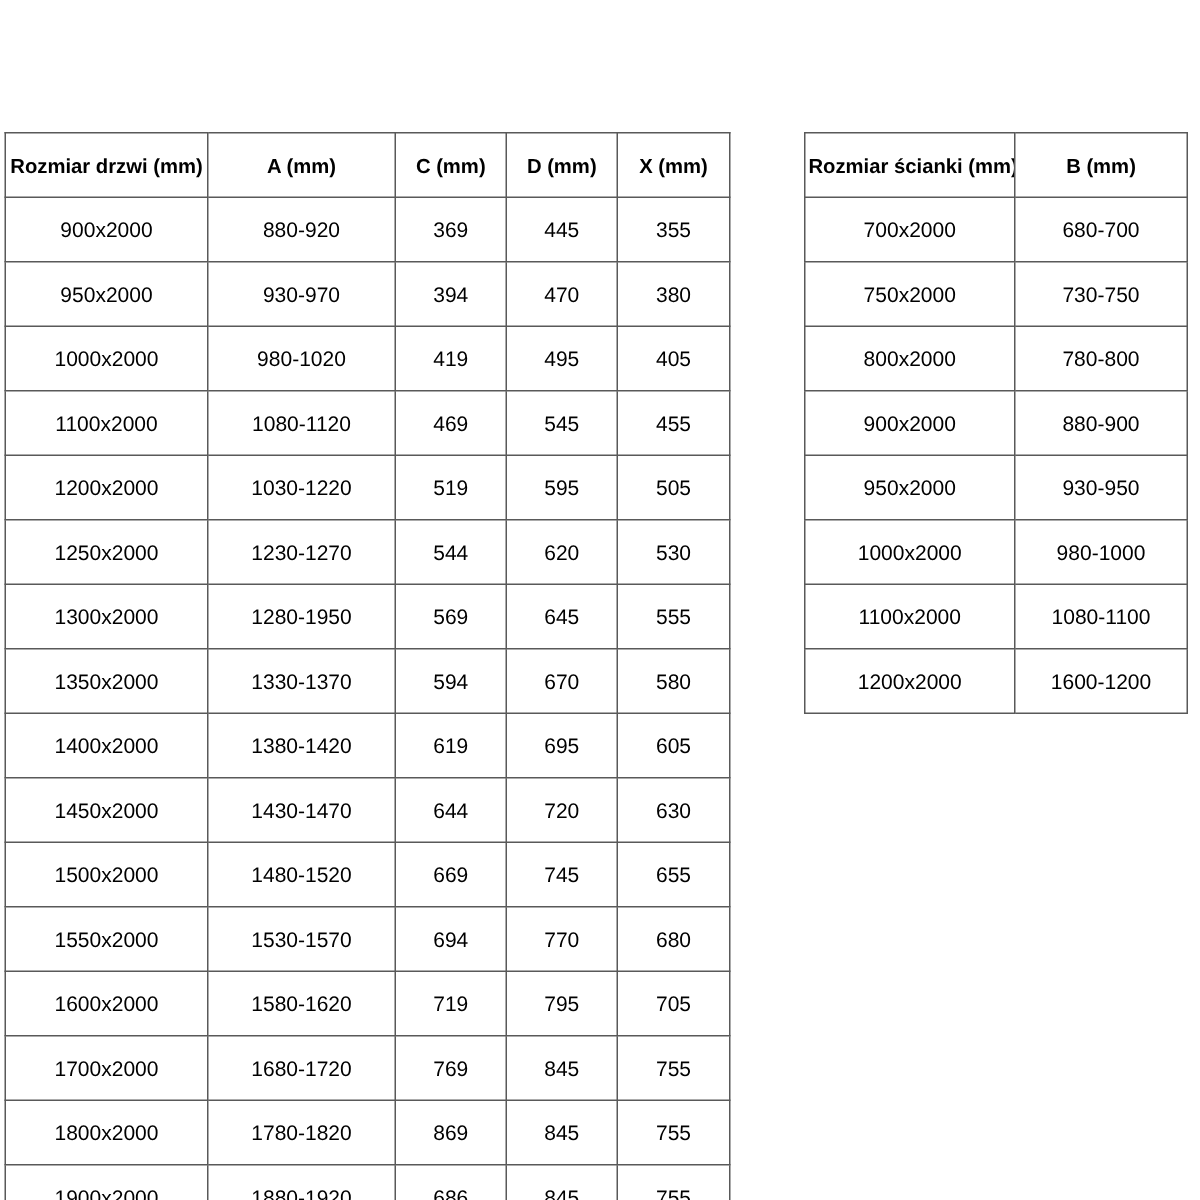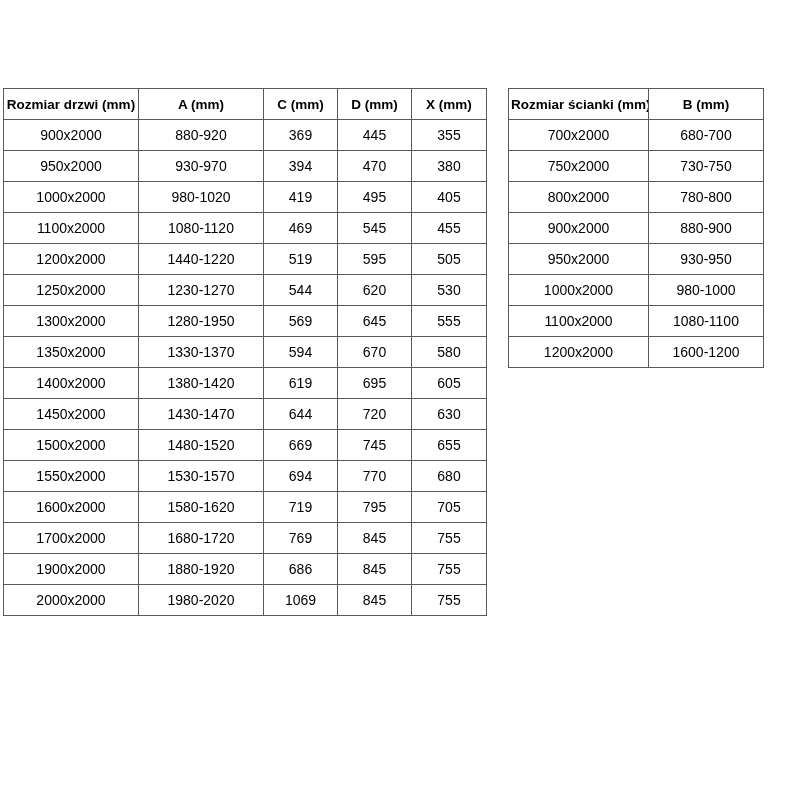--- a/index.html
+++ b/index.html
@@ -21,26 +21,26 @@
     border-collapse: collapse;
     table-layout: fixed;
     background: var(--page-bg, #ffffff);
   }
   #door-table {
     left: 3px;
     top: 88px;
     width: 483px;
   }
   #wall-table {
-    left: 508px;
+    left: 536px;
     top: 88px;
     width: 255px;
   }
   .spec tr {
-    height: 31px;
+    height: 43px;
   }
   .spec th, .spec td {
     border: 1px solid var(--border-color, #595959);
     text-align: center;
     vertical-align: middle;
     padding: 0 2px;
     white-space: nowrap;
     overflow: hidden;
   }
   .spec th {
@@ -100,21 +100,21 @@
         </tr>
         <tr>
           <td>1100x2000</td>
           <td>1080-1120</td>
           <td>469</td>
           <td>545</td>
           <td>455</td>
         </tr>
         <tr>
           <td>1200x2000</td>
-          <td>1440-1220</td>
+          <td>1030-1220</td>
           <td>519</td>
           <td>595</td>
           <td>505</td>
         </tr>
         <tr>
           <td>1250x2000</td>
           <td>1230-1270</td>
           <td>544</td>
           <td>620</td>
           <td>530</td>
@@ -165,20 +165,27 @@
           <td>1600x2000</td>
           <td>1580-1620</td>
           <td>719</td>
           <td>795</td>
           <td>705</td>
         </tr>
         <tr>
           <td>1700x2000</td>
           <td>1680-1720</td>
           <td>769</td>
+          <td>845</td>
+          <td>755</td>
+        </tr>
+        <tr>
+          <td>1800x2000</td>
+          <td>1780-1820</td>
+          <td>869</td>
           <td>845</td>
           <td>755</td>
         </tr>
         <tr>
           <td>1900x2000</td>
           <td>1880-1920</td>
           <td>686</td>
           <td>845</td>
           <td>755</td>
         </tr>

